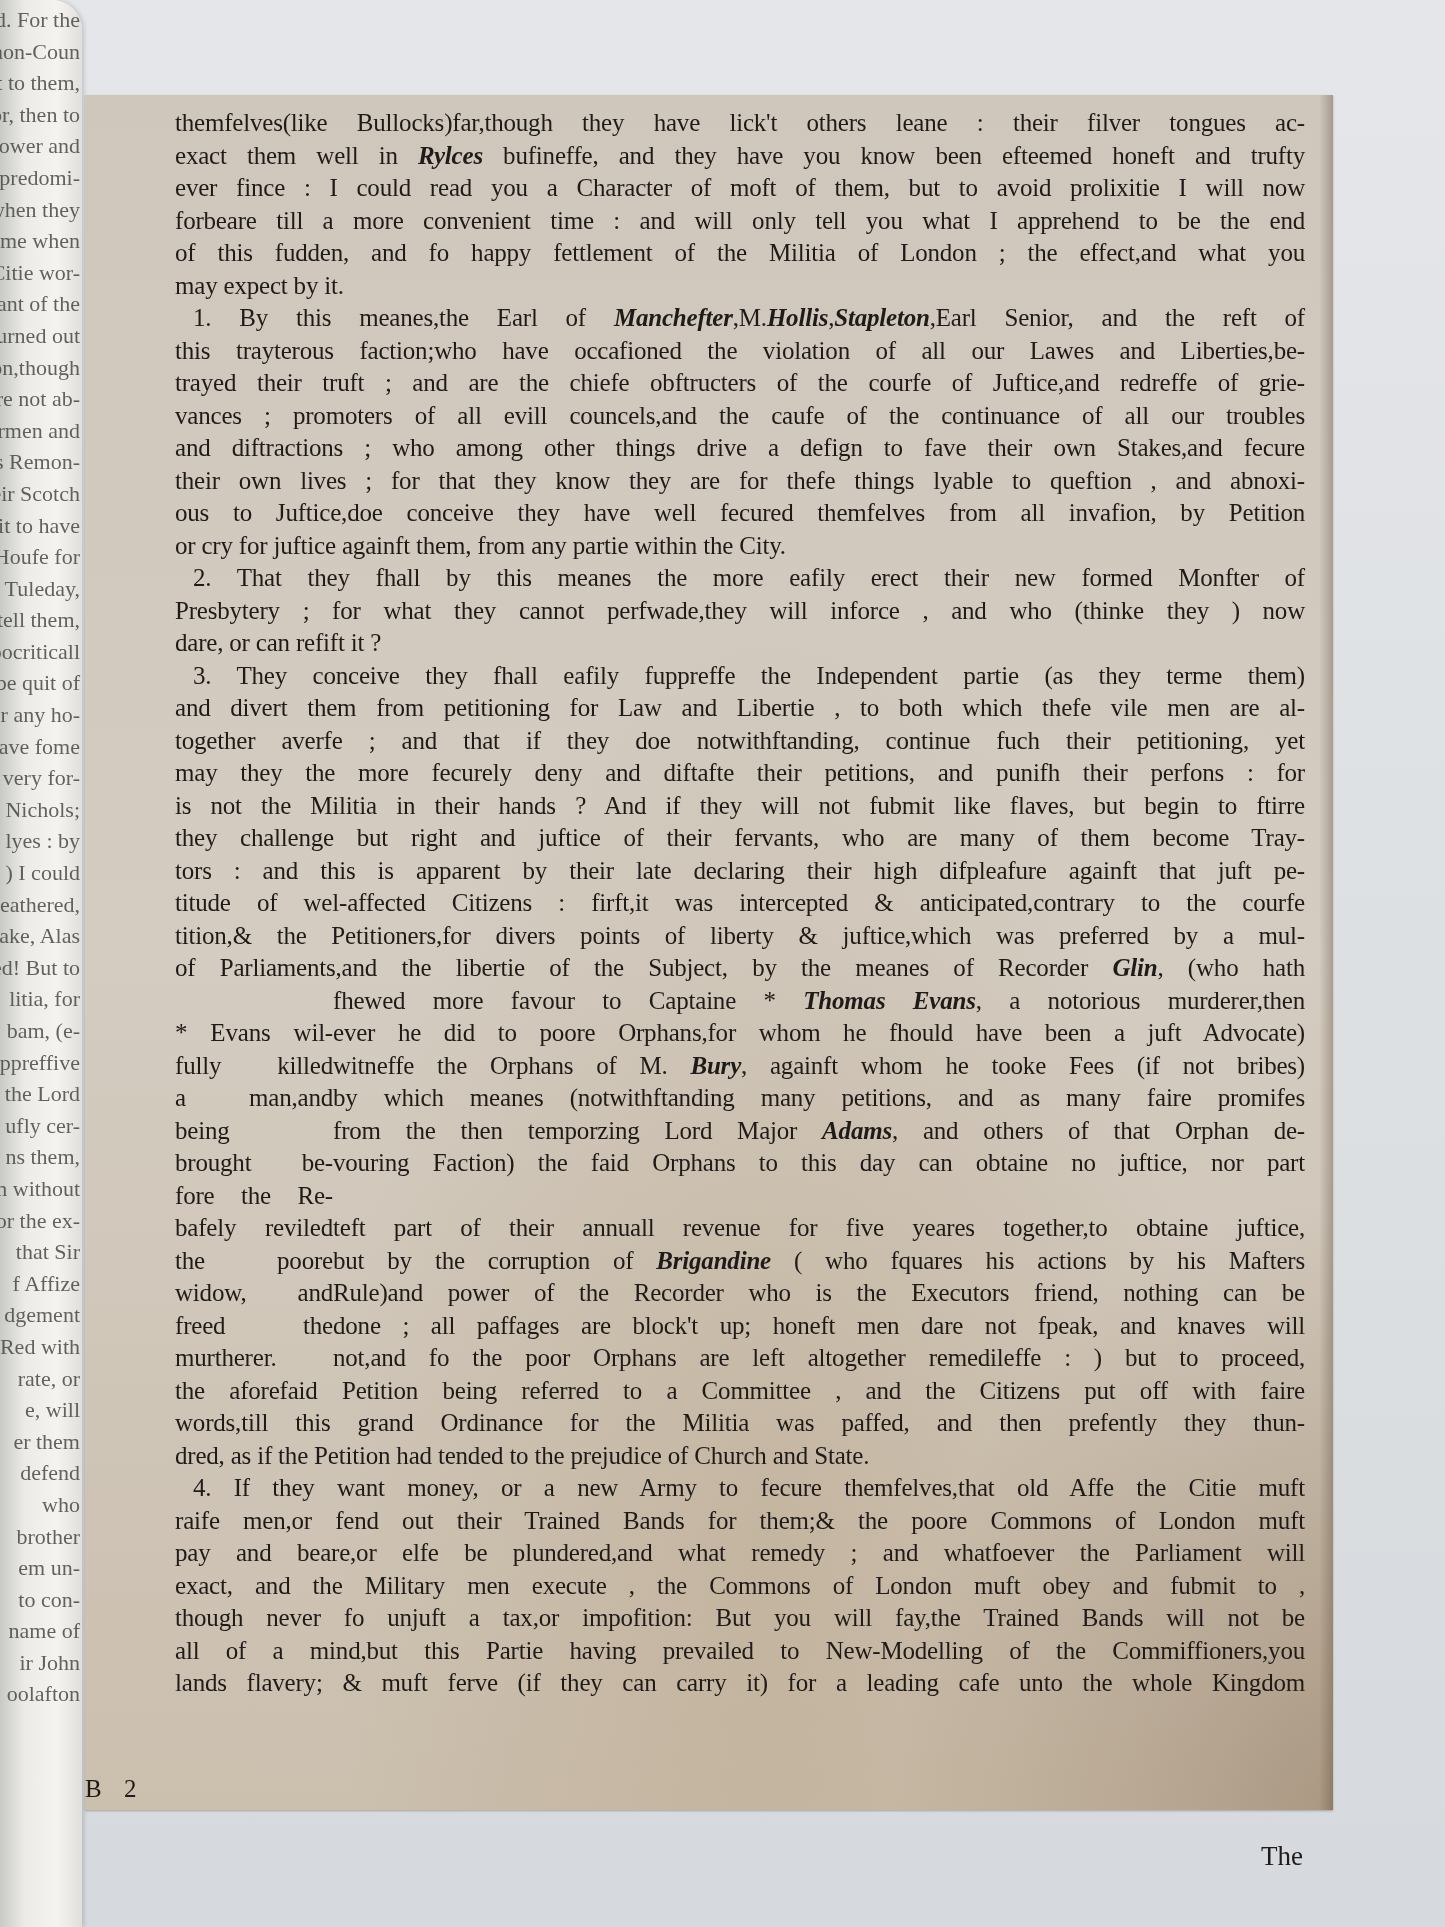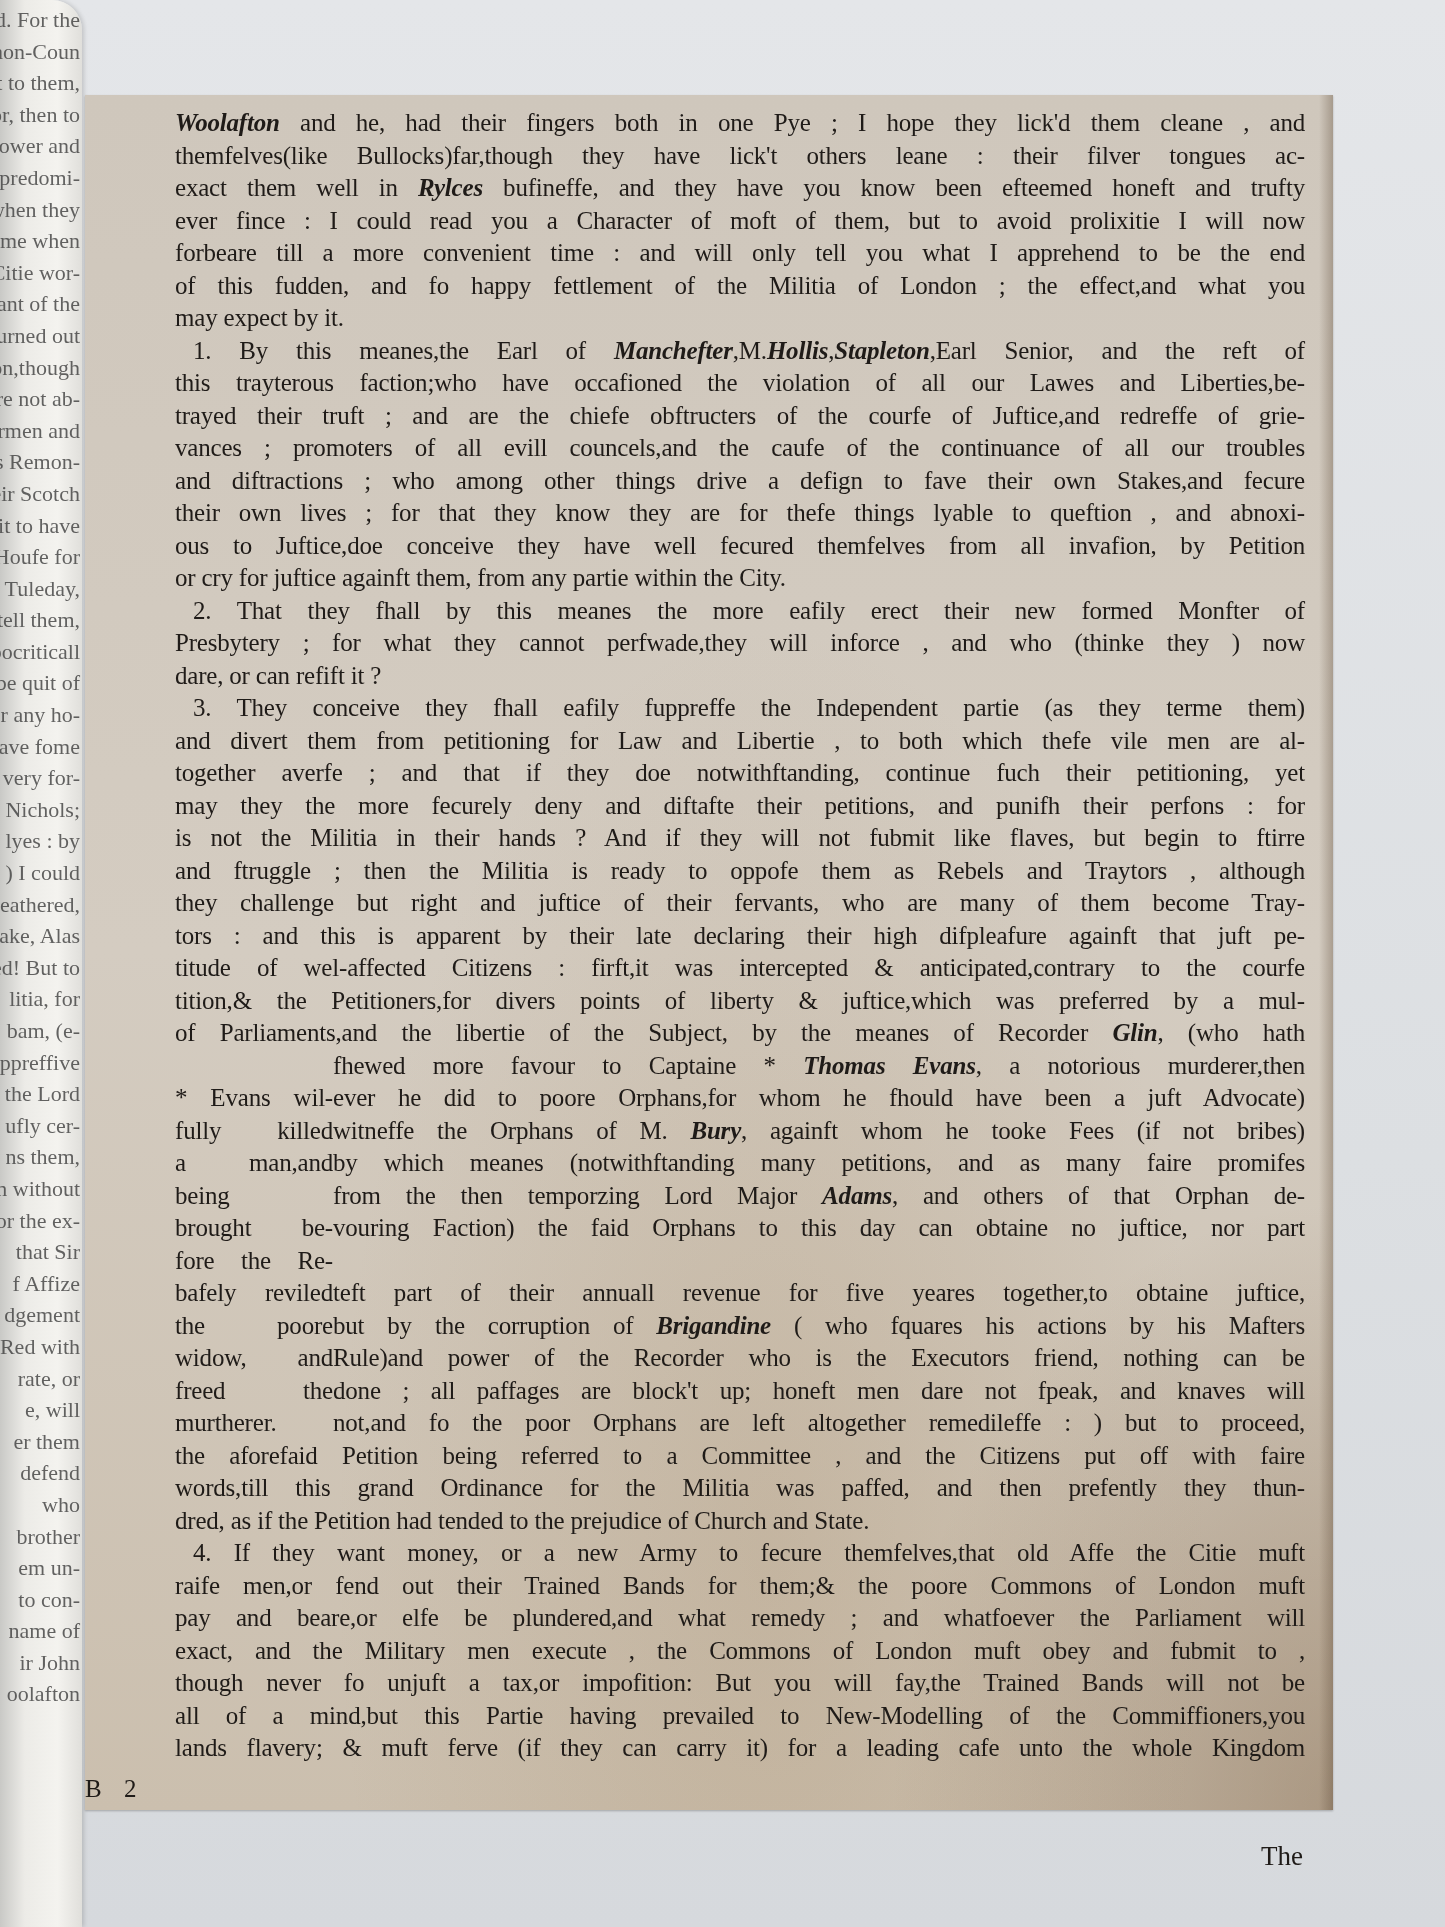--- a/index.html
+++ b/index.html
@@ -126,21 +126,20 @@
       <span class="facing-line">em un-</span>
       <span class="facing-line">to con-</span>
       <span class="facing-line">name of</span>
       <span class="facing-line">ir John</span>
       <span class="facing-line">oolafton</span>
     </div>
 </div>
 
 <div class="page">
   <div class="text-block" id="text-block">
-      <span class="line"><span class="it">Woolafton</span><span> and he, had their fingers both in one Pye ; I hope they lick'd them cleane , and</span></span>
       <span class="line"><span>themfelves(like Bullocks)far,though they have lick't others leane :  their filver tongues ac-</span></span>
       <span class="line"><span>exact them well in </span><span class="it">Rylces</span><span> bufineffe, and they have you know been efteemed honeft and trufty</span></span>
       <span class="line"><span>ever fince : I could read you a Character of moft of them, but to avoid prolixitie I will now</span></span>
       <span class="line"><span>forbeare till a more convenient time :  and will only tell you what I apprehend to be the end</span></span>
       <span class="line"><span>of this fudden, and fo happy fettlement of the Militia of  London ;  the effect,and what you</span></span>
       <span class="line last"><span>may expect by it.</span></span>
       <span class="line indent"><span>1. By this meanes,the Earl of </span><span class="it">Manchefter</span><span>,M.</span><span class="it">Hollis</span><span>,</span><span class="it">Stapleton</span><span>,Earl Senior, and the reft of</span></span>
       <span class="line"><span>this trayterous faction;who have occafioned the violation of all our Lawes and Liberties,be-</span></span>
       <span class="line"><span>trayed their truft ; and are the chiefe obftructers of the courfe of Juftice,and redreffe of grie-</span></span>
       <span class="line"><span>vances ; promoters of all evill councels,and the caufe of the continuance of all our troubles</span></span>
@@ -149,21 +148,20 @@
       <span class="line"><span>ous to Juftice,doe conceive they have well fecured themfelves from all invafion, by Petition</span></span>
       <span class="line last"><span>or cry for juftice againft them, from any partie within the City.</span></span>
       <span class="line indent"><span>2. That they fhall by this meanes  the more eafily  erect  their  new formed  Monfter of</span></span>
       <span class="line"><span>Presbytery ; for what they cannot perfwade,they will inforce ,  and who  (thinke they )  now</span></span>
       <span class="line last"><span>dare, or can refift it ?</span></span>
       <span class="line indent"><span>3.  They conceive they fhall eafily fuppreffe the Independent partie  (as they terme them)</span></span>
       <span class="line"><span>and divert them from petitioning for Law and Libertie ,  to both which thefe vile men are al-</span></span>
       <span class="line"><span>together averfe ; and that if they doe notwithftanding, continue fuch their petitioning,  yet</span></span>
       <span class="line"><span>may they the more fecurely deny and diftafte their petitions,  and punifh their perfons :  for</span></span>
       <span class="line"><span>is not the Militia in their hands ?  And if they will not fubmit like flaves,  but begin to ftirre</span></span>
-      <span class="line"><span>and ftruggle ; then the Militia is ready to oppofe them as  Rebels and  Traytors ,  although</span></span>
       <span class="line"><span>they challenge but right and juftice of their fervants,  who are many of them become Tray-</span></span>
       <span class="line"><span>tors : and this is apparent by their late declaring their high difpleafure againft that juft pe-</span></span>
       <span class="line"><span>titude of wel-affected Citizens : firft,it was intercepted &amp; anticipated,contrary to the courfe</span></span>
       <span class="line"><span>tition,&amp; the Petitioners,for divers points of  liberty &amp; juftice,which was preferred by a mul-</span></span>
       <span class="line"><span>of Parliaments,and the libertie of  the Subject, by the meanes of Recorder </span><span class="it">Glin</span><span>, (who hath</span></span>
       <span class="line margin-row">
         <span class="margin-note" style="width: 158px;"></span>
         <span class="margin-main"><span>fhewed more favour to Captaine * </span><span class="it">Thomas Evans</span><span>, a notorious murderer,then</span></span>
       </span>
       <span class="line margin-row">

